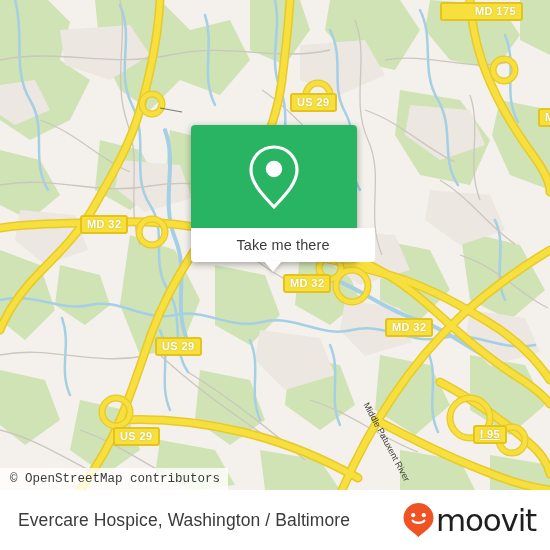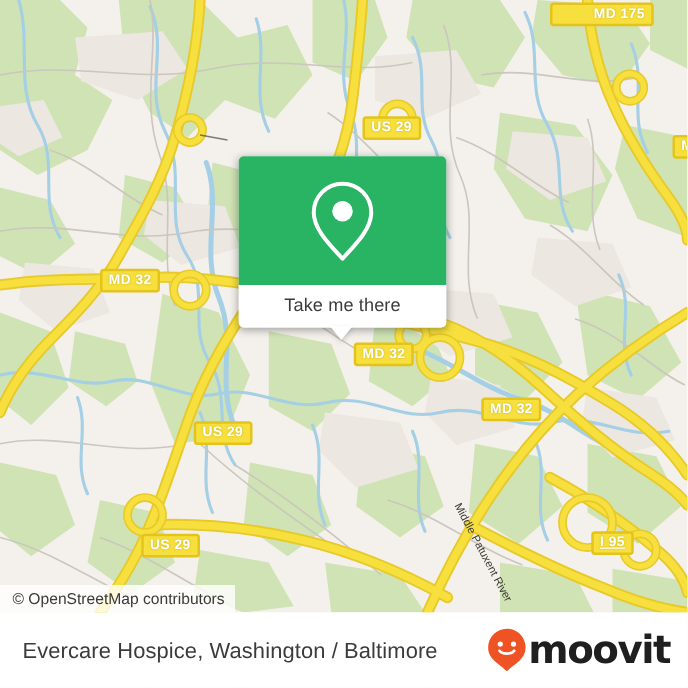--- a/index.html
+++ b/index.html
@@ -79,21 +79,21 @@
     background: #29b464;
     border-radius: 4px 4px 0 0;
     display: flex;
     align-items: center;
     justify-content: center;
   }
   #popup-label-bar {
     position: absolute;
     left: 0;
     top: 103px;
-    width: 166px;
+    width: 184px;
     height: 34px;
     background: #ffffff;
     border-radius: 0 0 4px 4px;
     display: flex;
     align-items: center;
     justify-content: center;
   }
   #popup-label-bar .label-text {
     font-size: 14.5px;
     color: #3c3c3c;
@@ -116,21 +116,21 @@
     position: absolute;
     left: 0;
     top: 468px;
     height: 22px;
     padding: 0 8px 0 10px;
     display: flex;
     align-items: center;
     background: rgba(255,255,255,0.80);
     font-size: 12.5px;
     color: #3a3a3a;
-    font-family: Liberation Sans, sans-serif;
+    font-family: Liberation Mono, monospace;
     z-index: 45;
     white-space: nowrap;
   }
 
   
   #footer {
     position: absolute;
     left: 0;
     top: 490px;
     width: 550px;
@@ -151,21 +151,21 @@
   #moovit-logo {
     position: absolute;
     right: 14px;
     top: 12px;
     display: flex;
     align-items: center;
     height: 36px;
   }
   #moovit-wordmark {
     font-size: 31px;
-    font-weight: bold;
+    font-weight: normal;
     color: #1f1f1f;
     font-family: "DejaVu Sans", sans-serif;
     letter-spacing: -1.2px;
     line-height: 31px;
     margin-left: 1px;
     text-align: right;
   }
   .footer-watermark {
     position: absolute;
     left: 0; top: 490px;

